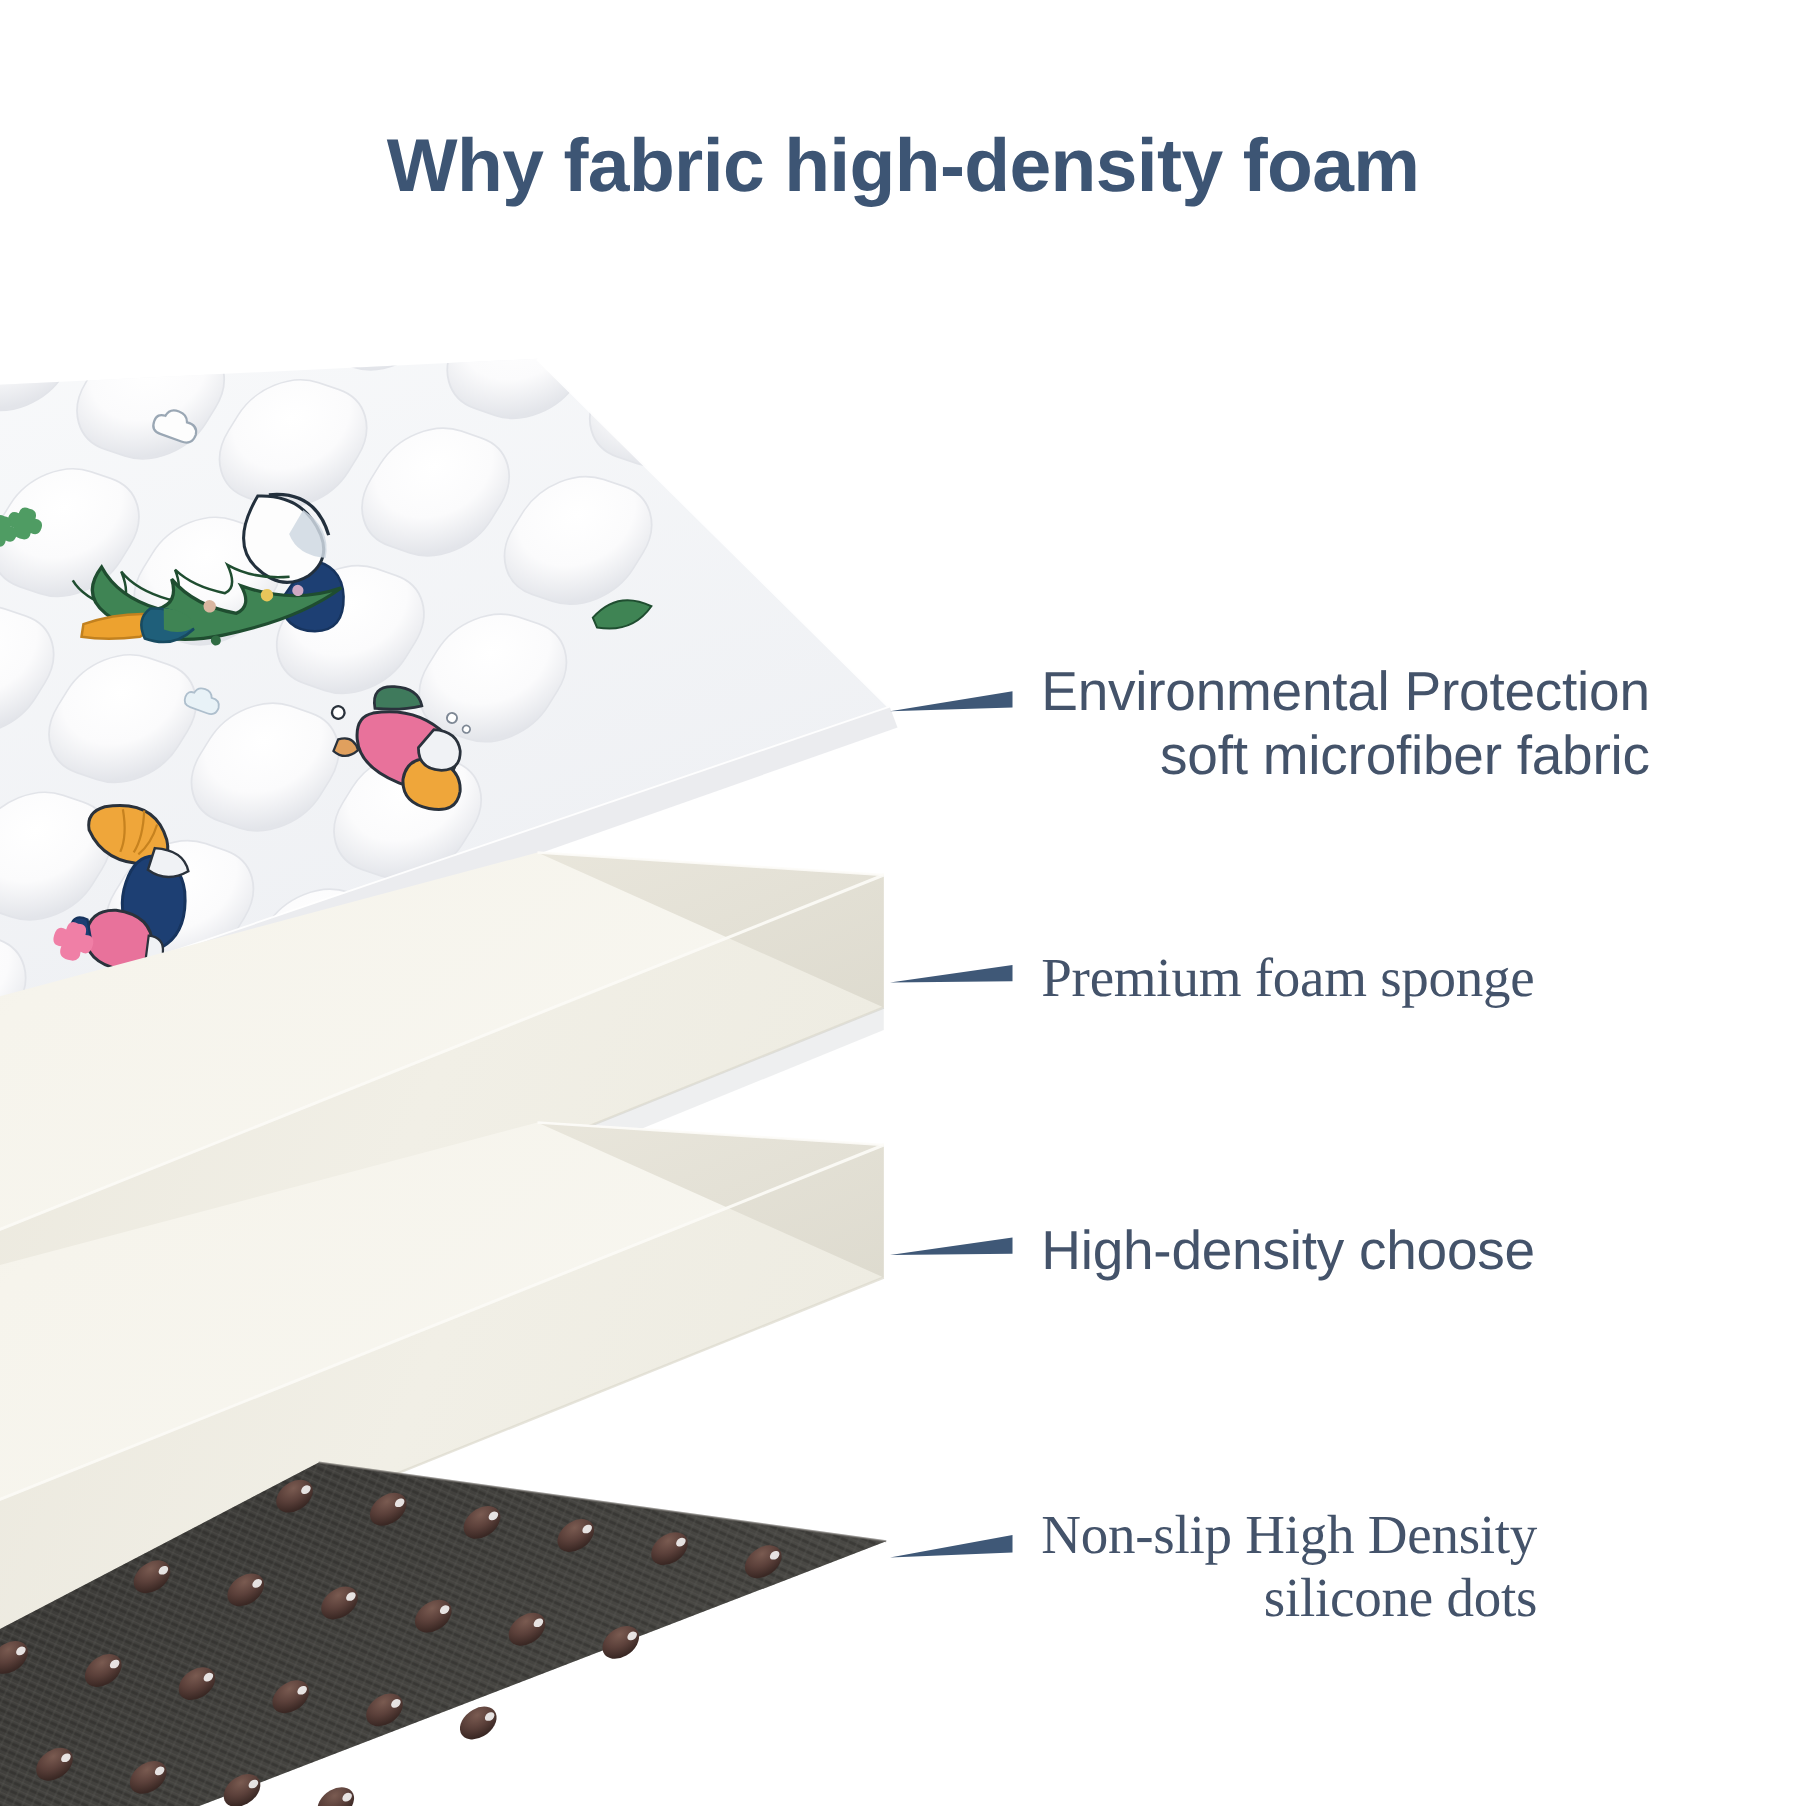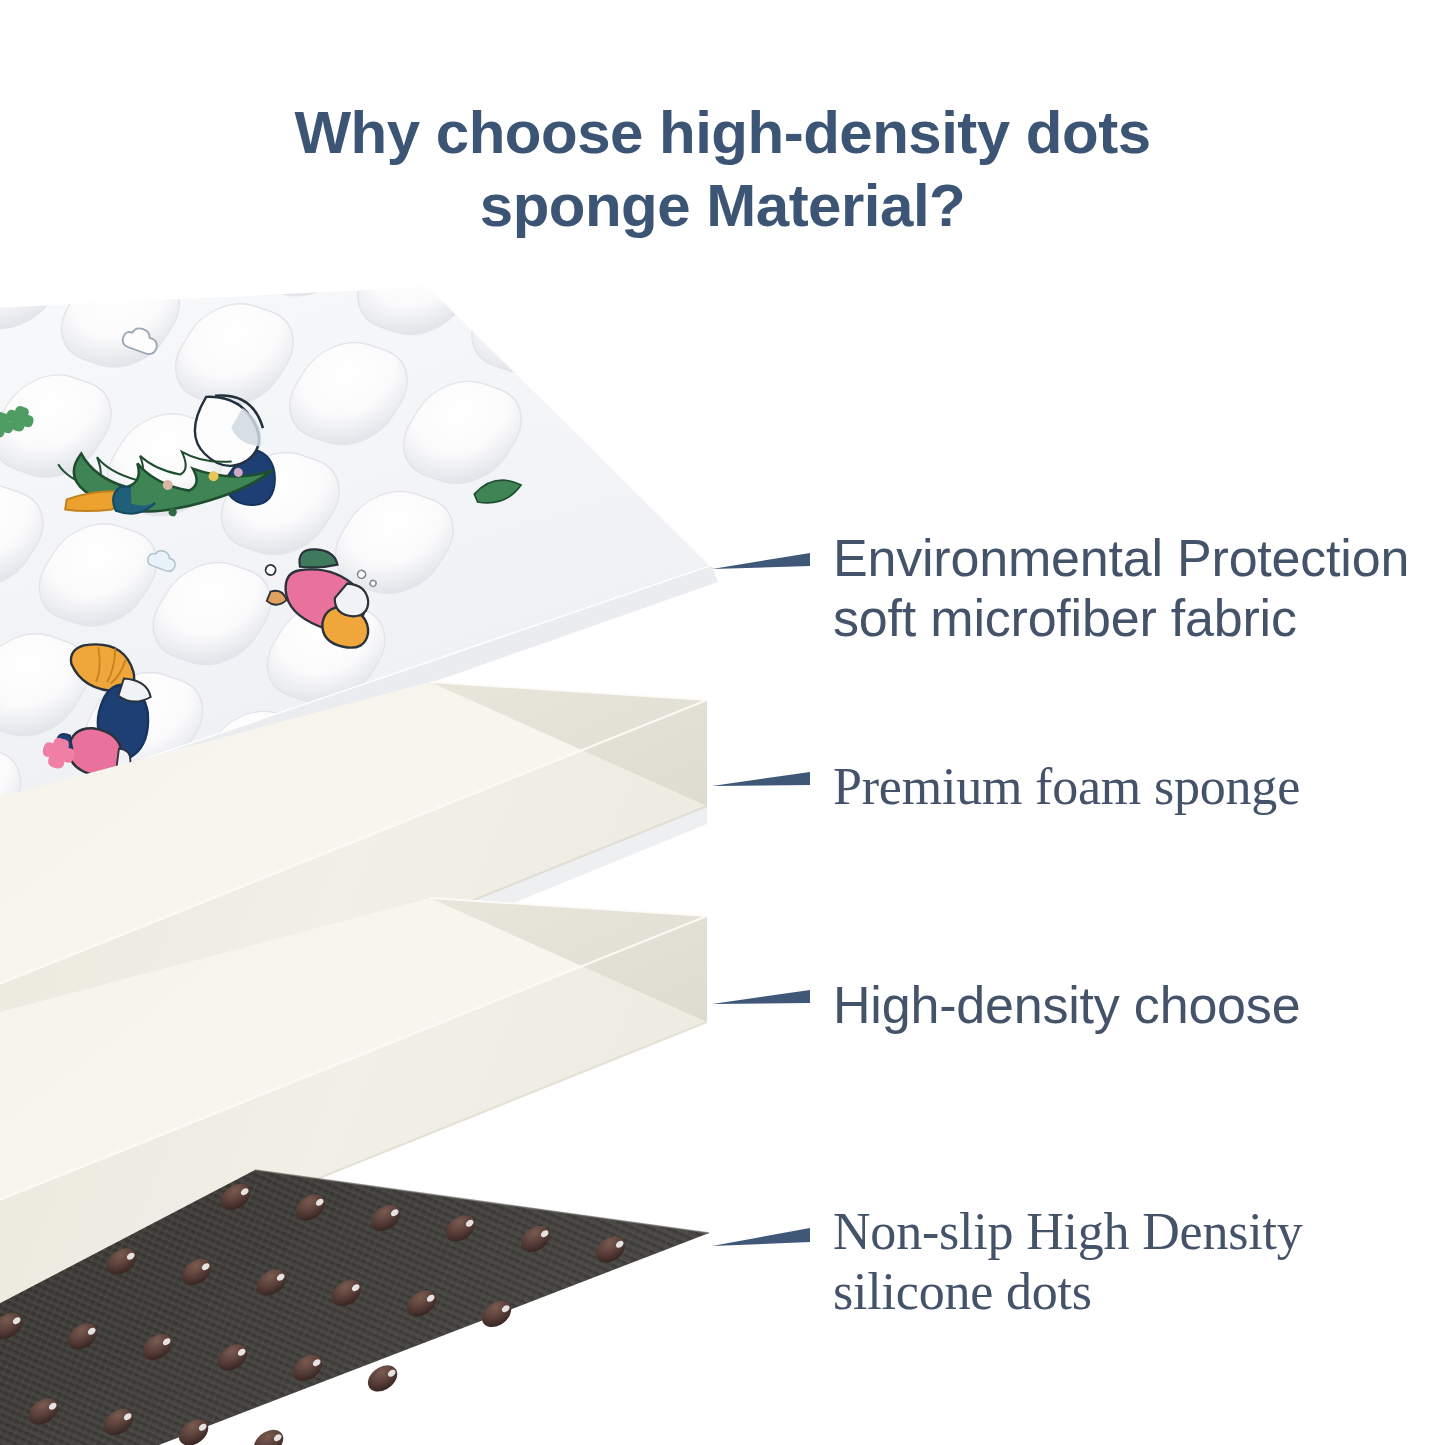--- a/index.html
+++ b/index.html
@@ -23,41 +23,41 @@
     font-size:60px;
     line-height:1.22;
     letter-spacing:-0.5px;
   }
   .title .tl{display:block;}
 
   
   .label{
     position:absolute;
     color:#44536a;
-    font-size:52px;
+    font-size:44px;
     line-height:1.16;
     letter-spacing:-0.2px;
     white-space:pre-line;
+    text-align:right;
   }
   .lbl-1{left:833px;top:528px;}
   .lbl-2{left:833px;top:757px;font-family:Liberation Serif, serif;}
   .lbl-3{left:833px;top:975px;}
   .lbl-4{left:833px;top:1202px;font-family:Liberation Serif, serif;}
 
   
   #stack{position:absolute;left:0;top:0;width:1445px;height:1445px;}
 </style>
 </head>
 <body>
 
 <div id="stage">
 
   <div class="title">
-    <span class="tl">Why choose high-density dots</span>
-    <span class="tl">sponge Material?</span>
+    <span class="tl">Why fabric high-density foam</span>
   </div>
 
   <svg id="stack" viewBox="0 0 1445 1445">
     <defs>
 
       <radialGradient id="puff" cx="38%" cy="32%" r="72%">
         <stop offset="0%" stop-color="#ffffff"></stop>
         <stop offset="58%" stop-color="#fbfbfc"></stop>
         <stop offset="100%" stop-color="#e3e5ea"></stop>
       </radialGradient>

